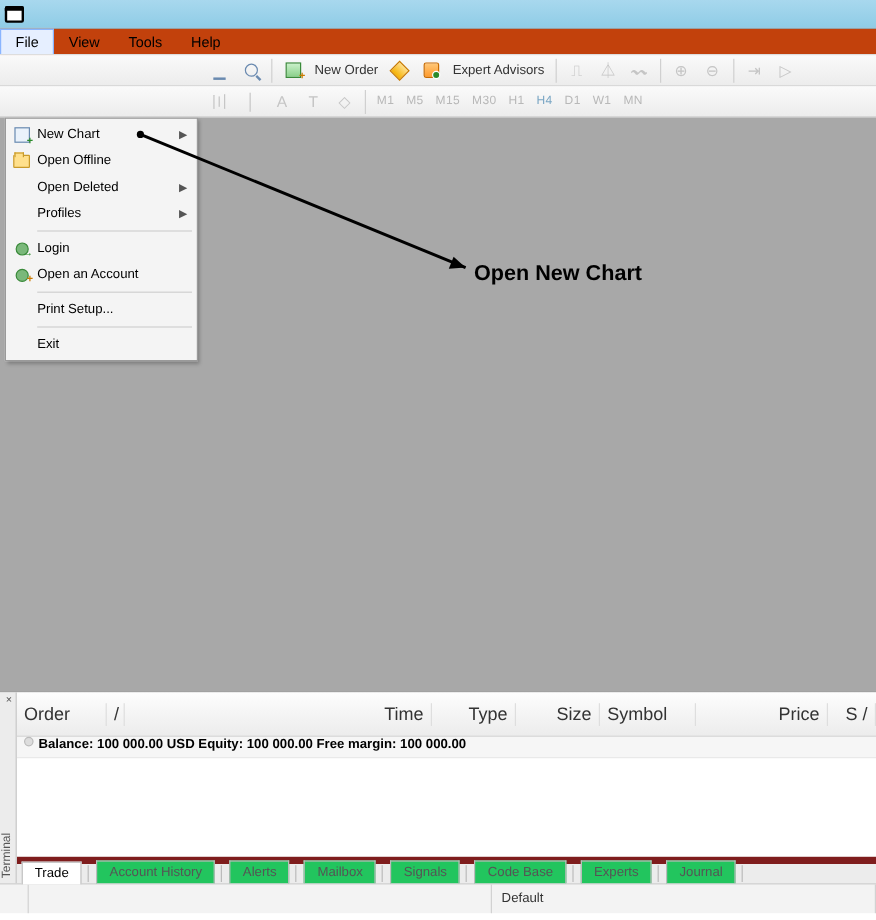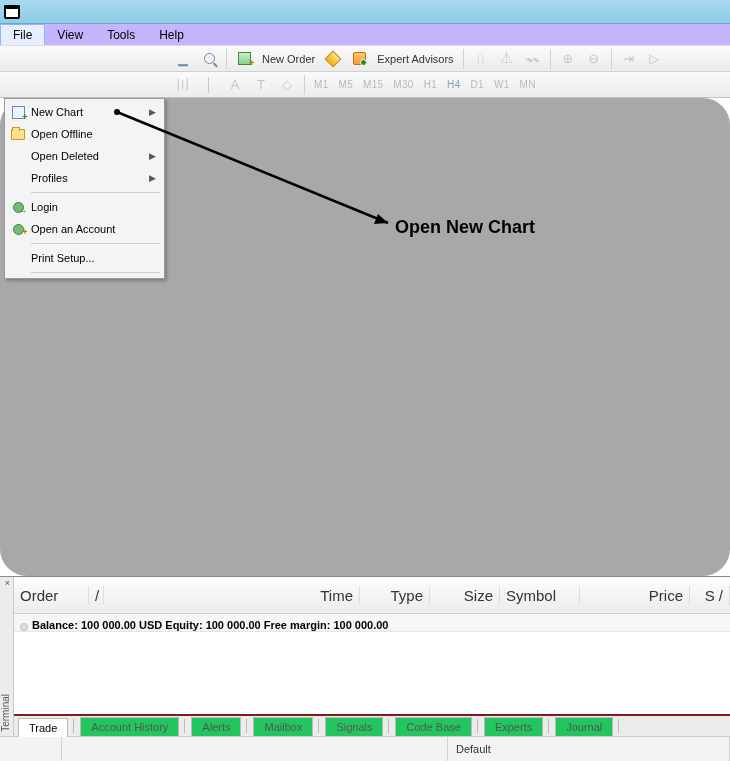--- a/index.html
+++ b/index.html
@@ -1,32 +1,32 @@
 <!DOCTYPE html>
 <html><head>
 <meta charset="utf-8">
 <style>
 * { box-sizing: border-box; margin: 0; padding: 0; }
 html, body { width: 730px; height: 767px; font-family: Tahoma, Arial, sans-serif; font-size: 11px; overflow: hidden; background: #fff; }
 .titlebar { height: 24px; background: linear-gradient(#a8d8ee,#8fcce6); border-bottom: 1px solid #6aa8c4; display: flex; align-items: center; padding: 0 4px; }
 .titlebar .app-icon { width: 16px; height: 14px; border: 2px solid #000; border-radius: 2px; margin-right: 8px; position: relative; background: #fff; }
 .titlebar .app-icon::before { content:""; position:absolute; top:-2px; left:-2px; right:-2px; height:4px; background:#000; border-radius:2px 2px 0 0;}
 .titlebar .title-text { color: #2b5a7a; font-size: 12px; }
-.menubar { height: 22px; background: #c4b5fd; border-bottom: 1px solid #ddd; display: flex; align-items: stretch; }
+.menubar { height: 22px; background: #c2410c; border-bottom: 1px solid #ddd; display: flex; align-items: stretch; }
 .menubar .menu { padding: 0 12px; line-height: 22px; font-size: 12px; cursor: default; }
 .menubar .menu.active { background: #e6efff; border: 1px solid #8ab5ff; border-bottom: none; line-height: 20px; }
 .toolbar1 { height: 26px; background: linear-gradient(#fafafa,#ececec); border-bottom: 1px solid #d0d0d0; display: flex; align-items: center; padding: 0 4px; gap: 2px; }
 .toolbar2 { height: 26px; background: linear-gradient(#fafafa,#ececec); border-bottom: 1px solid #c0c0c0; display: flex; align-items: center; padding: 0 4px; gap: 2px; }
 .tbtn { width: 24px; height: 22px; display: flex; align-items: center; justify-content: center; color: #777; font-size: 13px; }
 .tbtn.dim { color: #c5c5c5; }
 .sep { width: 1px; height: 20px; background: #d0d0d0; margin: 0 3px; }
 .t-label { font-size: 11px; color: #333; padding: 0 4px; }
 .tf { font-size: 10px; color: #b8b8b8; padding: 0 4px; letter-spacing: .3px; }
 .tf.active { color: #7aa6c4; }
-.workspace { position: relative; background: #a8a8a8; height: 478px; border-radius: 27px; }
+.workspace { position: relative; background: #a8a8a8; height: 478px; }
 .dropdown {
   position: absolute; left: 4px; top: 0; width: 161px;
   background: #f4f4f4; border: 1px solid #9a9a9a;
   box-shadow: 2px 2px 3px rgba(0,0,0,.25);
   z-index: 50; padding: 2px;
 }
 .dropdown .ditem { display:flex; align-items:center; height:22px; padding:0 6px 0 2px; font-size:11px; cursor:default; }
 .dropdown .ditem .dicon { width:18px; display:flex; justify-content:center; font-size:12px; }
 .dropdown .ditem .dtext { flex:1; padding-left:4px; }
 .dropdown .ditem .arrow { font-size:9px; color:#555; }
@@ -34,29 +34,29 @@
 .annot { position:absolute; left:395px; top:119px; font-size:18px; font-weight:700; color:#000; font-family:Arial, sans-serif; }
 .svg-arrow { position:absolute; left:0; top:0; pointer-events:none; z-index:60; }
 .terminal-wrap { display:flex; height:160px; border-top:1px solid #888;}
 .terminal-side { width:14px; background:#ececec; border-right:1px solid #c9c9c9; position:relative; }
 .terminal-side .close { position:absolute; top:2px; left:3px; font-size:9px; color:#555; width:9px; height:9px; line-height:9px; text-align:center; }
 .terminal-side .vtext { position:absolute; bottom:4px; left:0; width:14px; writing-mode: vertical-rl; transform: rotate(180deg); font-size:10px; color:#555; text-align:center; }
 .terminal-body { flex:1; display:flex; flex-direction:column; }
 .grid-head { display:flex; align-items:center; height:37px; background:linear-gradient(#fdfdfd,#ececec); border-bottom:1px solid #ccc; font-size:15px; color:#333; }
 .grid-head div { padding:0 6px; border-right:1px solid #dedede; height:19px; line-height:19px; white-space:nowrap; overflow:hidden; }
 .col-order{width:75px}.col-sort{width:15px}.col-time{flex:1;text-align:right}.col-type{width:70px;text-align:right}.col-size{width:70px;text-align:right}.col-symbol{width:80px;text-align:left}.col-price{width:110px;text-align:right}.col-s{width:40px;text-align:right;border-right:none}
-.balance-row { height:18px; display:flex; align-items:flex-end; background:#f6f6f6; border-bottom:1px solid #e5e5e5; font-size:11px; padding-left:6px; gap:4px; }
+.balance-row { height:18px; display:flex; align-items:flex-start; background:#f6f6f6; border-bottom:1px solid #e5e5e5; font-size:11px; padding-left:6px; gap:4px; }
 .balance-row .dot { width:8px; height:8px; border-radius:50%; background:#ddd; border:1px solid #bbb;}
 .balance-row b { font-weight:700; }
 .grid-empty { flex:1; background:#fff; }
-.term-tabs { height:22px; display:flex; align-items:center; background:#ececec; border-top:2px solid #7f1d1d; padding-left:4px; gap:4px; }
+.term-tabs { height:22px; display:flex; align-items:flex-end; background:#ececec; border-top:6px solid #7f1d1d; padding-left:4px; gap:4px; }
 .term-tab { height:19px; line-height:19px; padding:0 10px; font-size:11px; color:#555; border:1px solid #bbb; background:#22c55e; border-bottom:none; margin-right:-1px; }
 .term-tab.active { background:#fff; color:#000; border-top:1px solid #bbb; position:relative; top:1px; }
 .tab-sep { height:14px; width:1px; background:#bbb; margin:0 2px; align-self:center;}
-.statusbar { height:25px; background:#f3f3f3; border-top:1px solid #c9c9c9; display:flex; align-items:center; font-size:11px; color:#333;padding-left:38px; }
+.statusbar { height:25px; background:#f3f3f3; border-top:1px solid #c9c9c9; display:flex; align-items:center; font-size:11px; color:#333; }
 .statusbar .seg { height:100%; border-right:1px solid #d2d2d2; display:flex; align-items:center; padding:0 8px; }
 .statusbar .seg.help { width:24px; justify-content:center; color:#3a72c9; font-weight:700;}
 .statusbar .seg.spacer { width:386px; }
 .new-order-ico { width:13px; height:13px; border:1px solid #3a8a3a; background:linear-gradient(#c9f0c9,#8ad08a); position:relative; }
 .new-order-ico::after{content:"+"; position:absolute; right:-5px; bottom:-4px; font-size:9px; color:#c97a00; font-weight:700;}
 .diamond-ico{width:12px;height:12px;transform:rotate(45deg);background:linear-gradient(#ffe08c,#f5b000);border:1px solid #c97a00;}
 .ea-ico{width:13px;height:13px;border-radius:2px;background:linear-gradient(#ffc777,#ff9a2c);border:1px solid #c96b00;position:relative;}
 .ea-ico::after{content:"";position:absolute;width:5px;height:5px;border-radius:50%;background:#2a8a2a;right:-2px;bottom:-2px;border:1px solid #fff;}
 .chart-ico { width:13px; height:13px; border:1px solid #6a8ab0; background:#eaf2fb; position:relative; }
 .chart-ico::after{content:"+";position:absolute;right:-4px;bottom:-4px;font-size:9px;color:#2a8a2a;font-weight:700;}
@@ -172,20 +172,24 @@
           <span class="user-ico"></span>
         </span>
       <span class="dtext">Open an Account</span>
     </div>
     <div class="dsep"></div>
     <div class="ditem">
       <span class="dicon"></span>
       <span class="dtext">Print Setup...</span>
     </div>
     <div class="dsep"></div>
+    <div class="ditem">
+      <span class="dicon"></span>
+      <span class="dtext">Exit</span>
+    </div>
   </div>
 
   <svg class="svg-arrow" width="730" height="478">
     <line x1="117" y1="14" x2="388" y2="125" stroke="#000" stroke-width="2.5"></line>
     <polygon points="388,125 378,116 374,126" fill="#000"></polygon>
     <circle cx="117" cy="14" r="3" fill="#000"></circle>
   </svg>
   <div class="annot">Open New Chart</div>
 </div>
 

